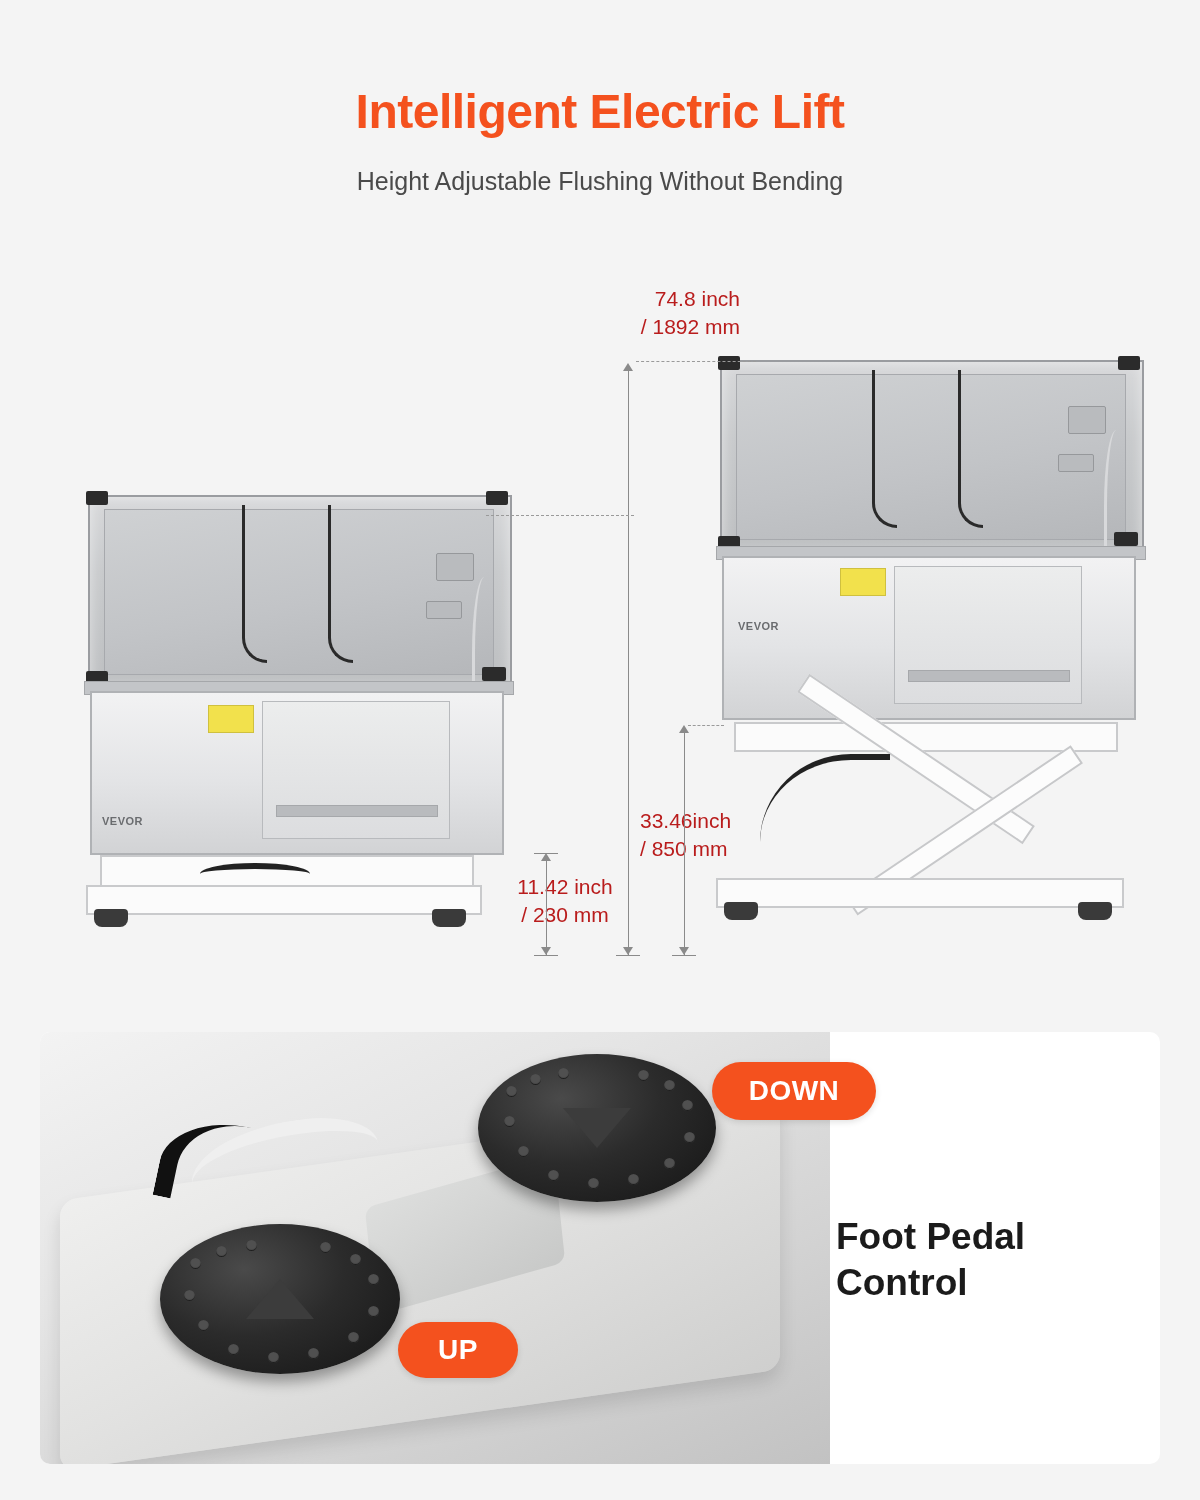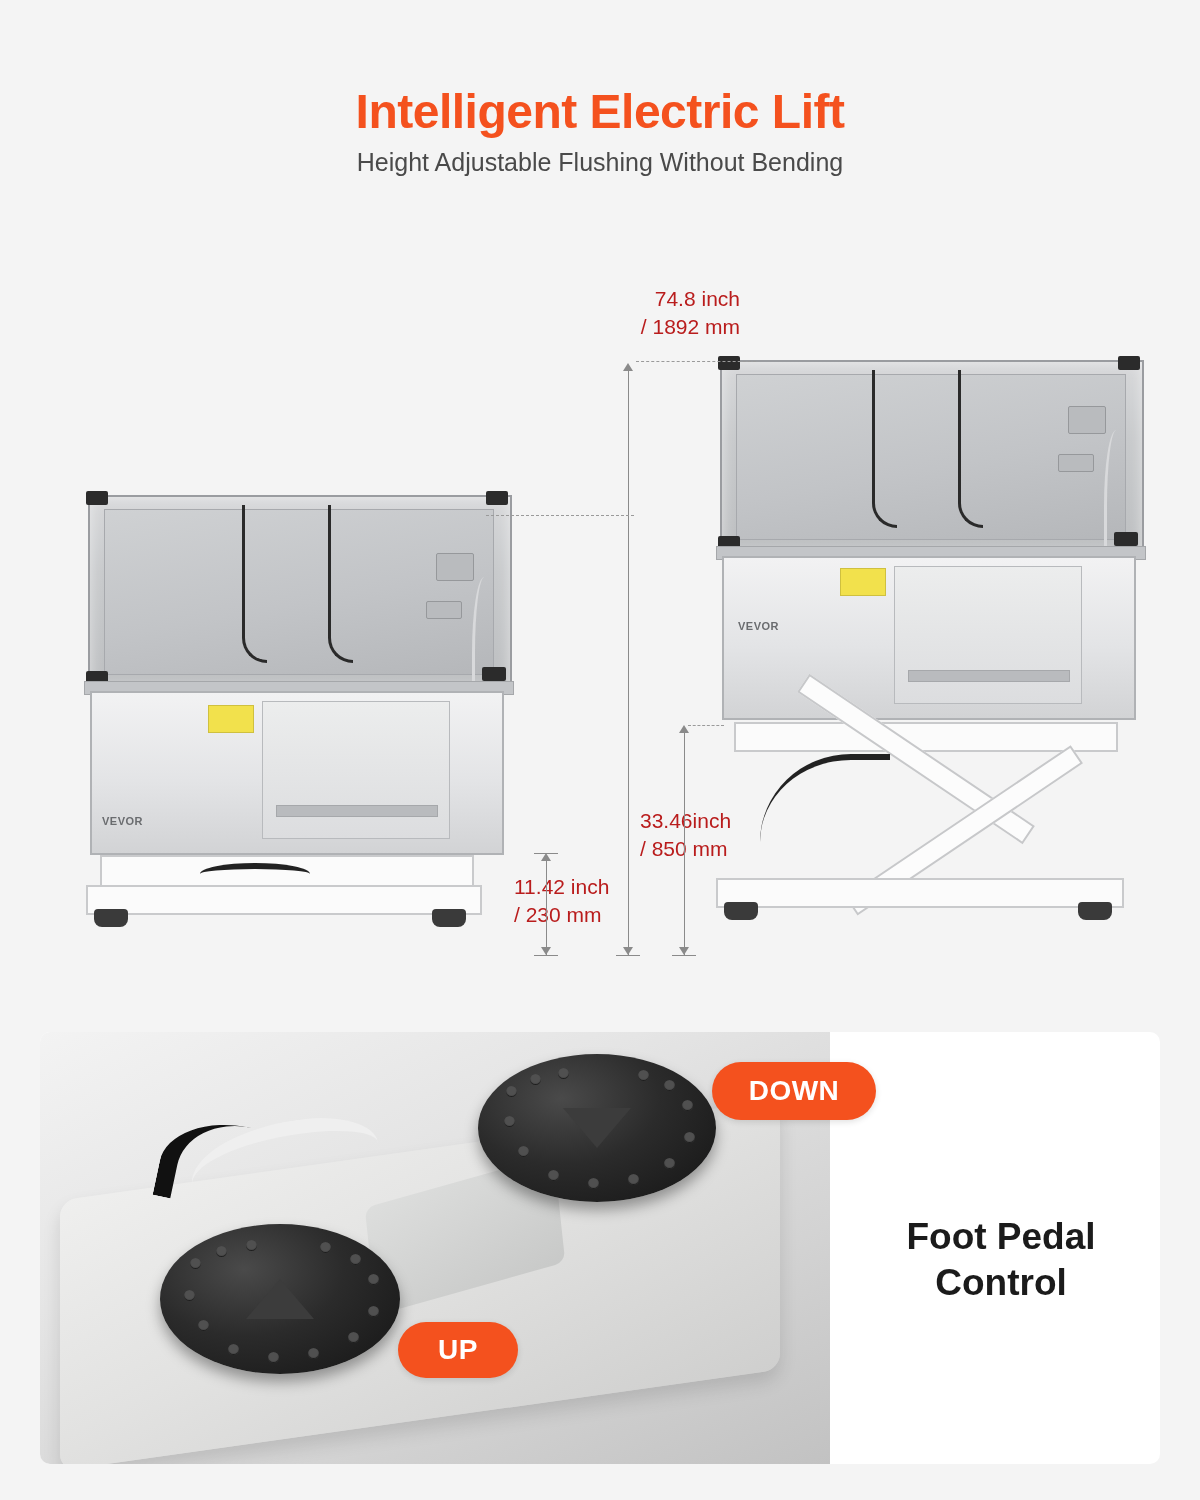--- a/index.html
+++ b/index.html
@@ -12,21 +12,21 @@
   }
   .page{position:relative;width:1200px;height:1500px;}
 
   
   .header{position:absolute;left:0;top:86px;width:1200px;text-align:center;}
   .title{
     font-size:48px;font-weight:bold;color:#f4511e;letter-spacing:-0.5px;
     line-height:1.1;margin:0;
   }
   .subtitle{
-    margin-top:9px;font-size:25px;color:#4a4a4a;font-weight:400;
+    margin-top:28px;font-size:25px;color:#4a4a4a;font-weight:400;
   }
 
   
   .diagram{position:absolute;left:0;top:255px;width:1200px;height:760px;}
 
   
   .dim{position:absolute;font-size:21px;color:#b91c1c;line-height:1.35;white-space:nowrap;}
   .dim.r{text-align:right;}
 
   
@@ -131,21 +131,21 @@
 
   .badge{
     position:absolute;background:#f4511e;color:#fff;border-radius:40px;
     font-weight:bold;display:flex;align-items:center;justify-content:center;
     letter-spacing:.5px;box-shadow:0 2px 6px rgba(0,0,0,.12);
   }
   .badge-down{left:712px;top:1062px;width:164px;height:58px;font-size:28px;}
   .badge-up{left:398px;top:1322px;width:120px;height:56px;font-size:28px;}
 
   .photo-caption{
-    position:absolute;left:836px;top:1214px;width:330px;text-align:center;
+    position:absolute;left:836px;top:1214px;width:330px;
     font-size:37px;font-weight:bold;color:#1b1b1b;line-height:1.25;
   }
 </style>
 </head>
 <body>
 
 <div class="page">
 
   <div class="header">
     <div class="title">Intelligent Electric Lift</div>
@@ -237,21 +237,21 @@
     <div class="dim" style="left:640px;top:552px;width:190px;">
       <span>33.46inch</span><br>
       <span>/ 850 mm</span>
     </div>
     <div class="vline" style="left:684px;top:472px;height:228px;"></div>
     <div class="arrow-up" style="left:679px;top:470px;"></div>
     <div class="arrow-dn" style="left:679px;top:692px;"></div>
     <div class="cap" style="left:672px;top:700px;width:24px;"></div>
     <div class="dash" style="left:688px;top:470px;width:36px;"></div>
 
-    <div class="dim" style="left:514px;top:618px;width:190px;">
+    <div class="dim" style="left:470px;top:618px;width:190px;text-align:center;">
       <span>11.42 inch</span><br>
       <span>/ 230 mm</span>
     </div>
     <div class="vline" style="left:546px;top:600px;height:100px;"></div>
     <div class="arrow-up" style="left:541px;top:598px;"></div>
     <div class="arrow-dn" style="left:541px;top:692px;"></div>
     <div class="cap" style="left:534px;top:700px;width:24px;"></div>
     <div class="cap" style="left:534px;top:598px;width:24px;"></div>
   </div>
 

